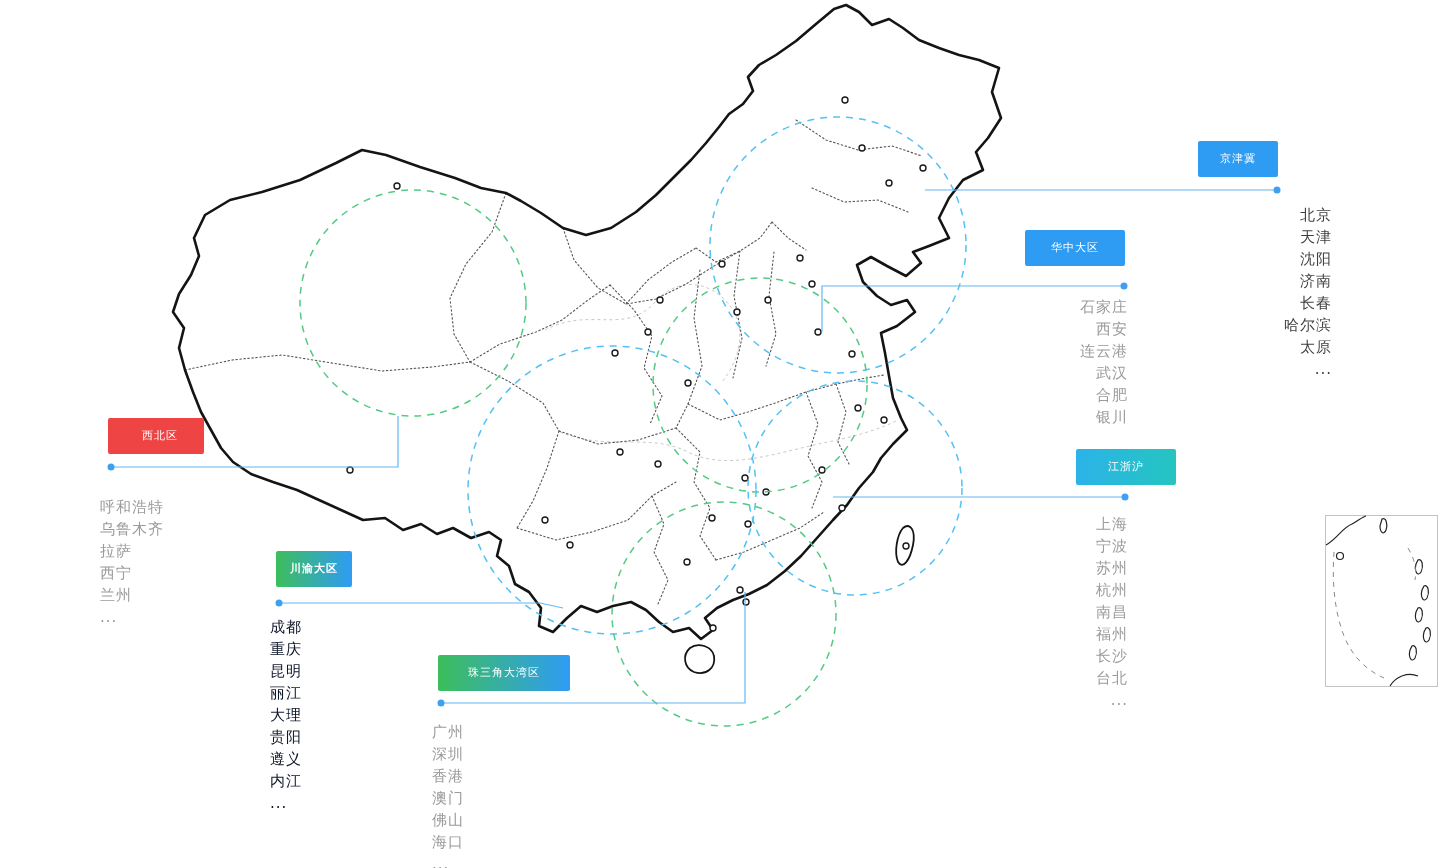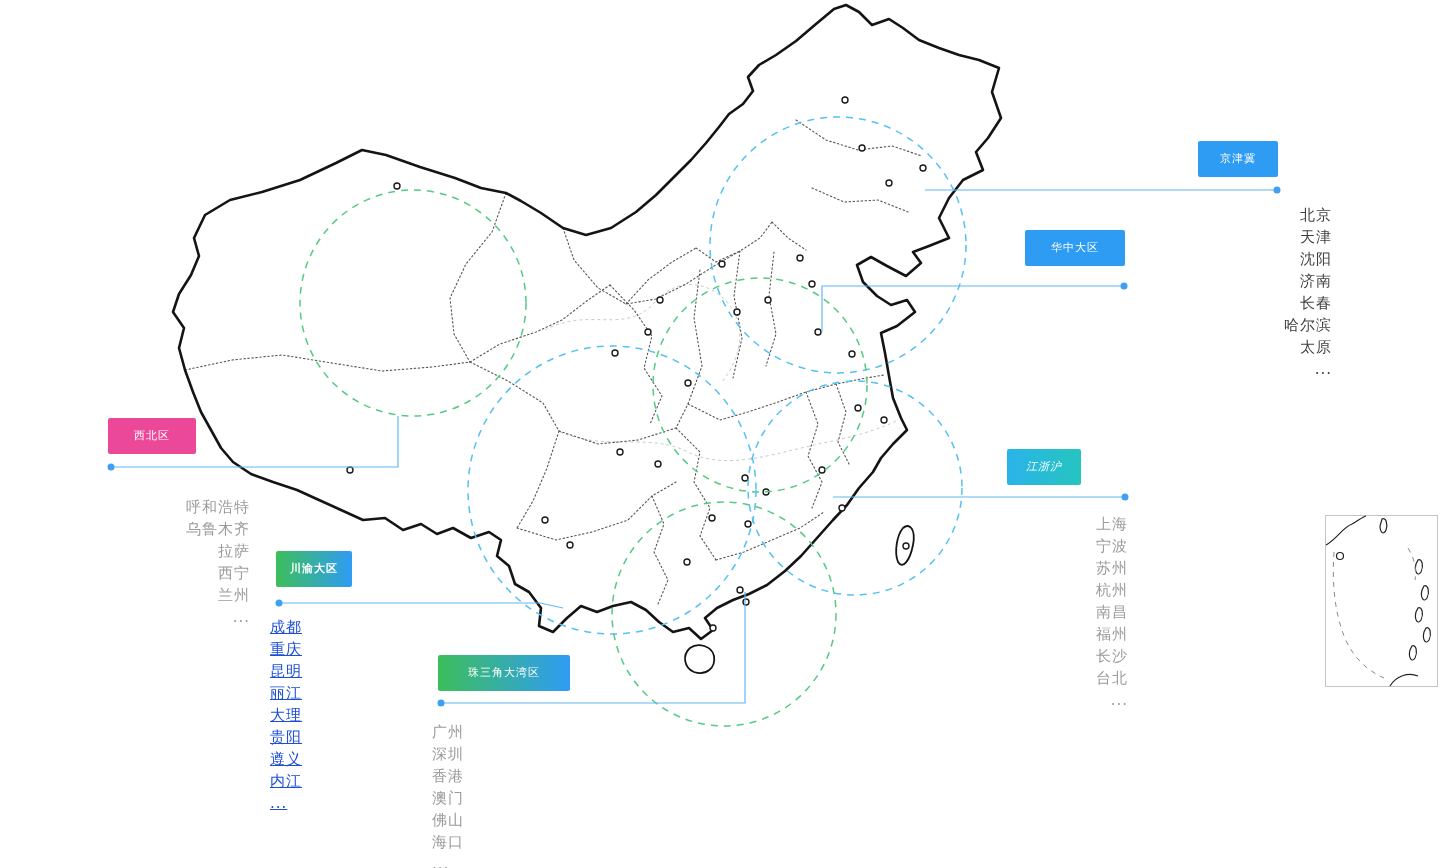--- a/index.html
+++ b/index.html
@@ -140,44 +140,52 @@
         <path d="M 1412,646 C 1416,644 1418,652 1415,658 C 1412,663 1408,658 1410,650 Z"></path>
         <path d="M 1390,686 C 1396,676 1408,672 1418,676"></path>
       </g>
       <path d="M 1334,552 C 1332,580 1334,610 1344,636 C 1352,656 1366,670 1384,678" fill="none" stroke="#8a8a8a" stroke-width="1" stroke-dasharray="5 5"></path>
       <path d="M 1408,548 C 1414,558 1417,568 1415,580" fill="none" stroke="#8a8a8a" stroke-width="1" stroke-dasharray="5 5"></path>
     </g>
   </svg>
 
   <div class="tag" style="left: 1198px; top: 141px; width: 80px; background: rgb(47, 156, 244);">京津冀</div>
   <div class="tag" style="left: 1025px; top: 230px; width: 100px; background: rgb(47, 156, 244);">华中大区</div>
-  <div class="tag" style="left: 108px; top: 418px; width: 88px; background: #ec4899;">西北区</div>
+  <div class="tag" style="left: 108px; top: 418px; width: 88px; background: #ef4444; padding-left: 8px;">西北区</div>
   <div class="tag" style="left: 276px; top: 551px; width: 76px; background: linear-gradient(90deg, rgb(61, 190, 91), rgb(47, 156, 244)); font-weight: bold;">川渝大区</div>
   <div class="tag" style="left: 438px; top: 655px; width: 132px; background: linear-gradient(90deg, rgb(61, 190, 91), rgb(47, 156, 244));">珠三角大湾区</div>
-  <div class="tag" style="left: 1007px; top: 449px; width: 74px; background: linear-gradient(90deg, rgb(43, 179, 232), rgb(37, 197, 192)); font-style: italic;">江浙沪</div>
+  <div class="tag" style="left: 1076px; top: 449px; width: 100px; background: linear-gradient(90deg, rgb(43, 179, 232), rgb(37, 197, 192));">江浙沪</div>
 
   <div class="cities center" style="left: 1192px; top: 204px; width: 140px; color: rgb(63, 63, 63);">
       <div class="city">北京</div>
       <div class="city">天津</div>
       <div class="city">沈阳</div>
       <div class="city">济南</div>
       <div class="city">长春</div>
       <div class="city">哈尔滨</div>
       <div class="city">太原</div>
       <div class="city">...</div>
     </div>
-  <div class="cities left" style="left: 100px; top: 496px; width: 150px; color: rgb(155, 155, 155); text-align: right;">
+  <div class="cities right" style="left: 988px; top: 296px; width: 140px; color: rgb(155, 155, 155);">
+      <div class="city">石家庄</div>
+      <div class="city">西安</div>
+      <div class="city">连云港</div>
+      <div class="city">武汉</div>
+      <div class="city">合肥</div>
+      <div class="city">银川</div>
+    </div>
+  <div class="cities left" style="left: 100px; top: 496px; width: 150px; color: rgb(155, 155, 155);">
       <div class="city">呼和浩特</div>
       <div class="city">乌鲁木齐</div>
       <div class="city">拉萨</div>
       <div class="city">西宁</div>
       <div class="city">兰州</div>
       <div class="city">...</div>
     </div>
-  <div class="cities left" style="left: 270px; top: 616px; width: 140px; color: #1d4ed8; text-decoration: underline;">
+  <div class="cities left" style="left: 270px; top: 616px; width: 140px; color: #0f172a;">
       <div class="city">成都</div>
       <div class="city">重庆</div>
       <div class="city">昆明</div>
       <div class="city">丽江</div>
       <div class="city">大理</div>
       <div class="city">贵阳</div>
       <div class="city">遵义</div>
       <div class="city">内江</div>
       <div class="city">...</div>
     </div>

